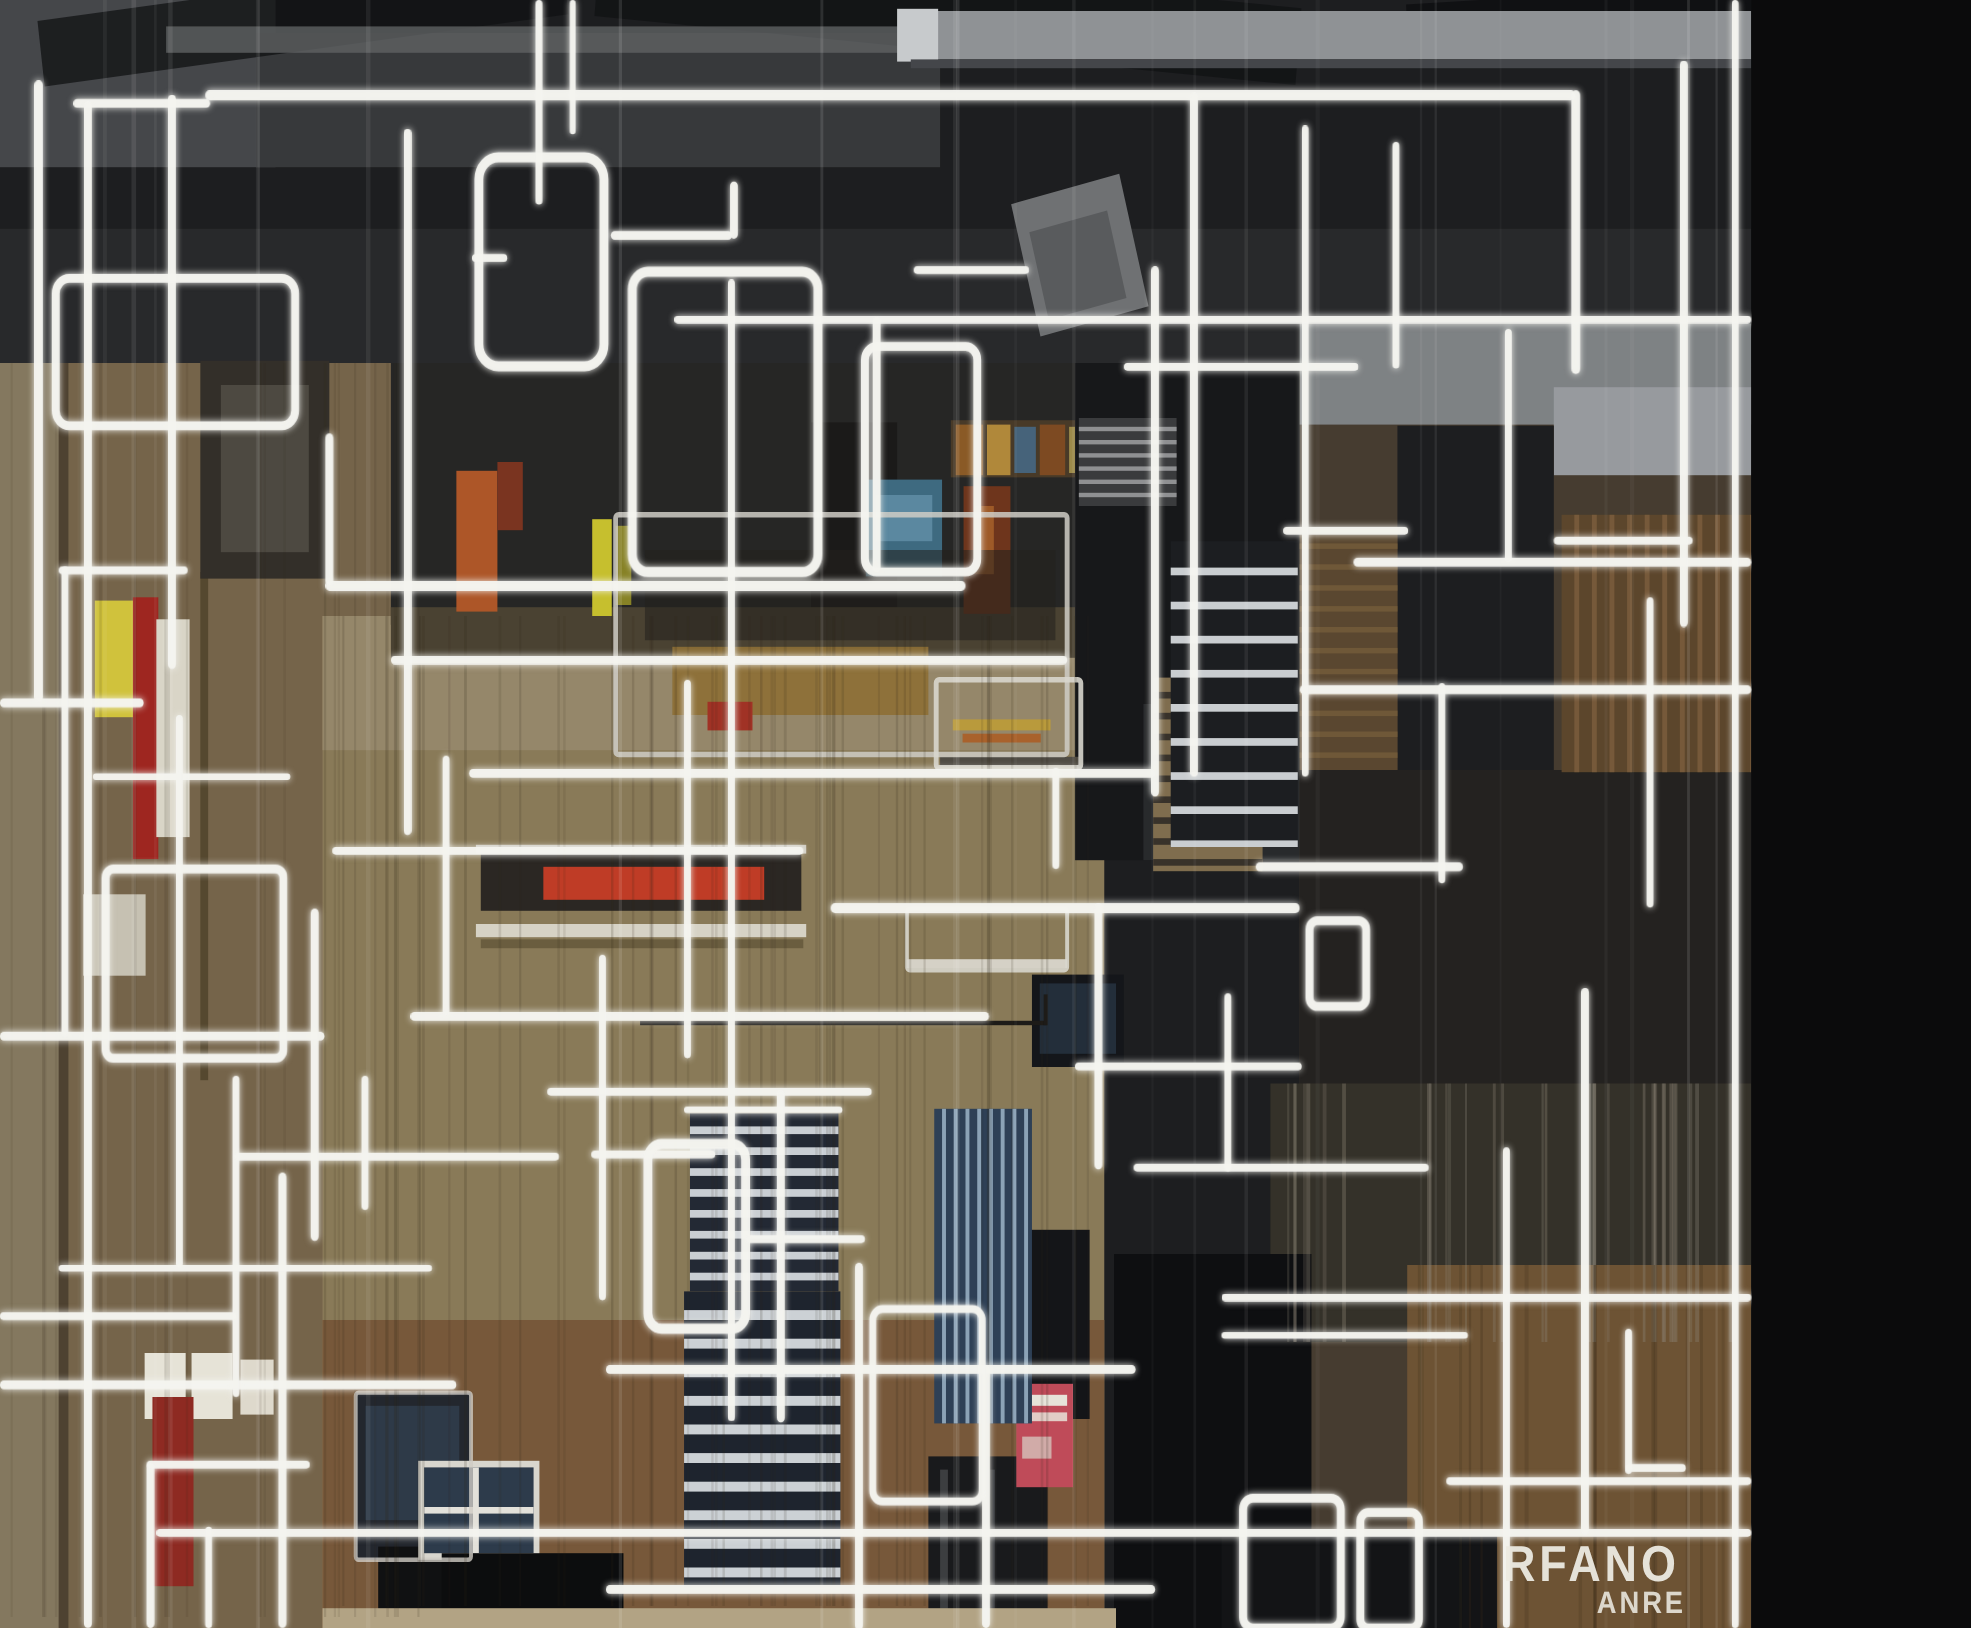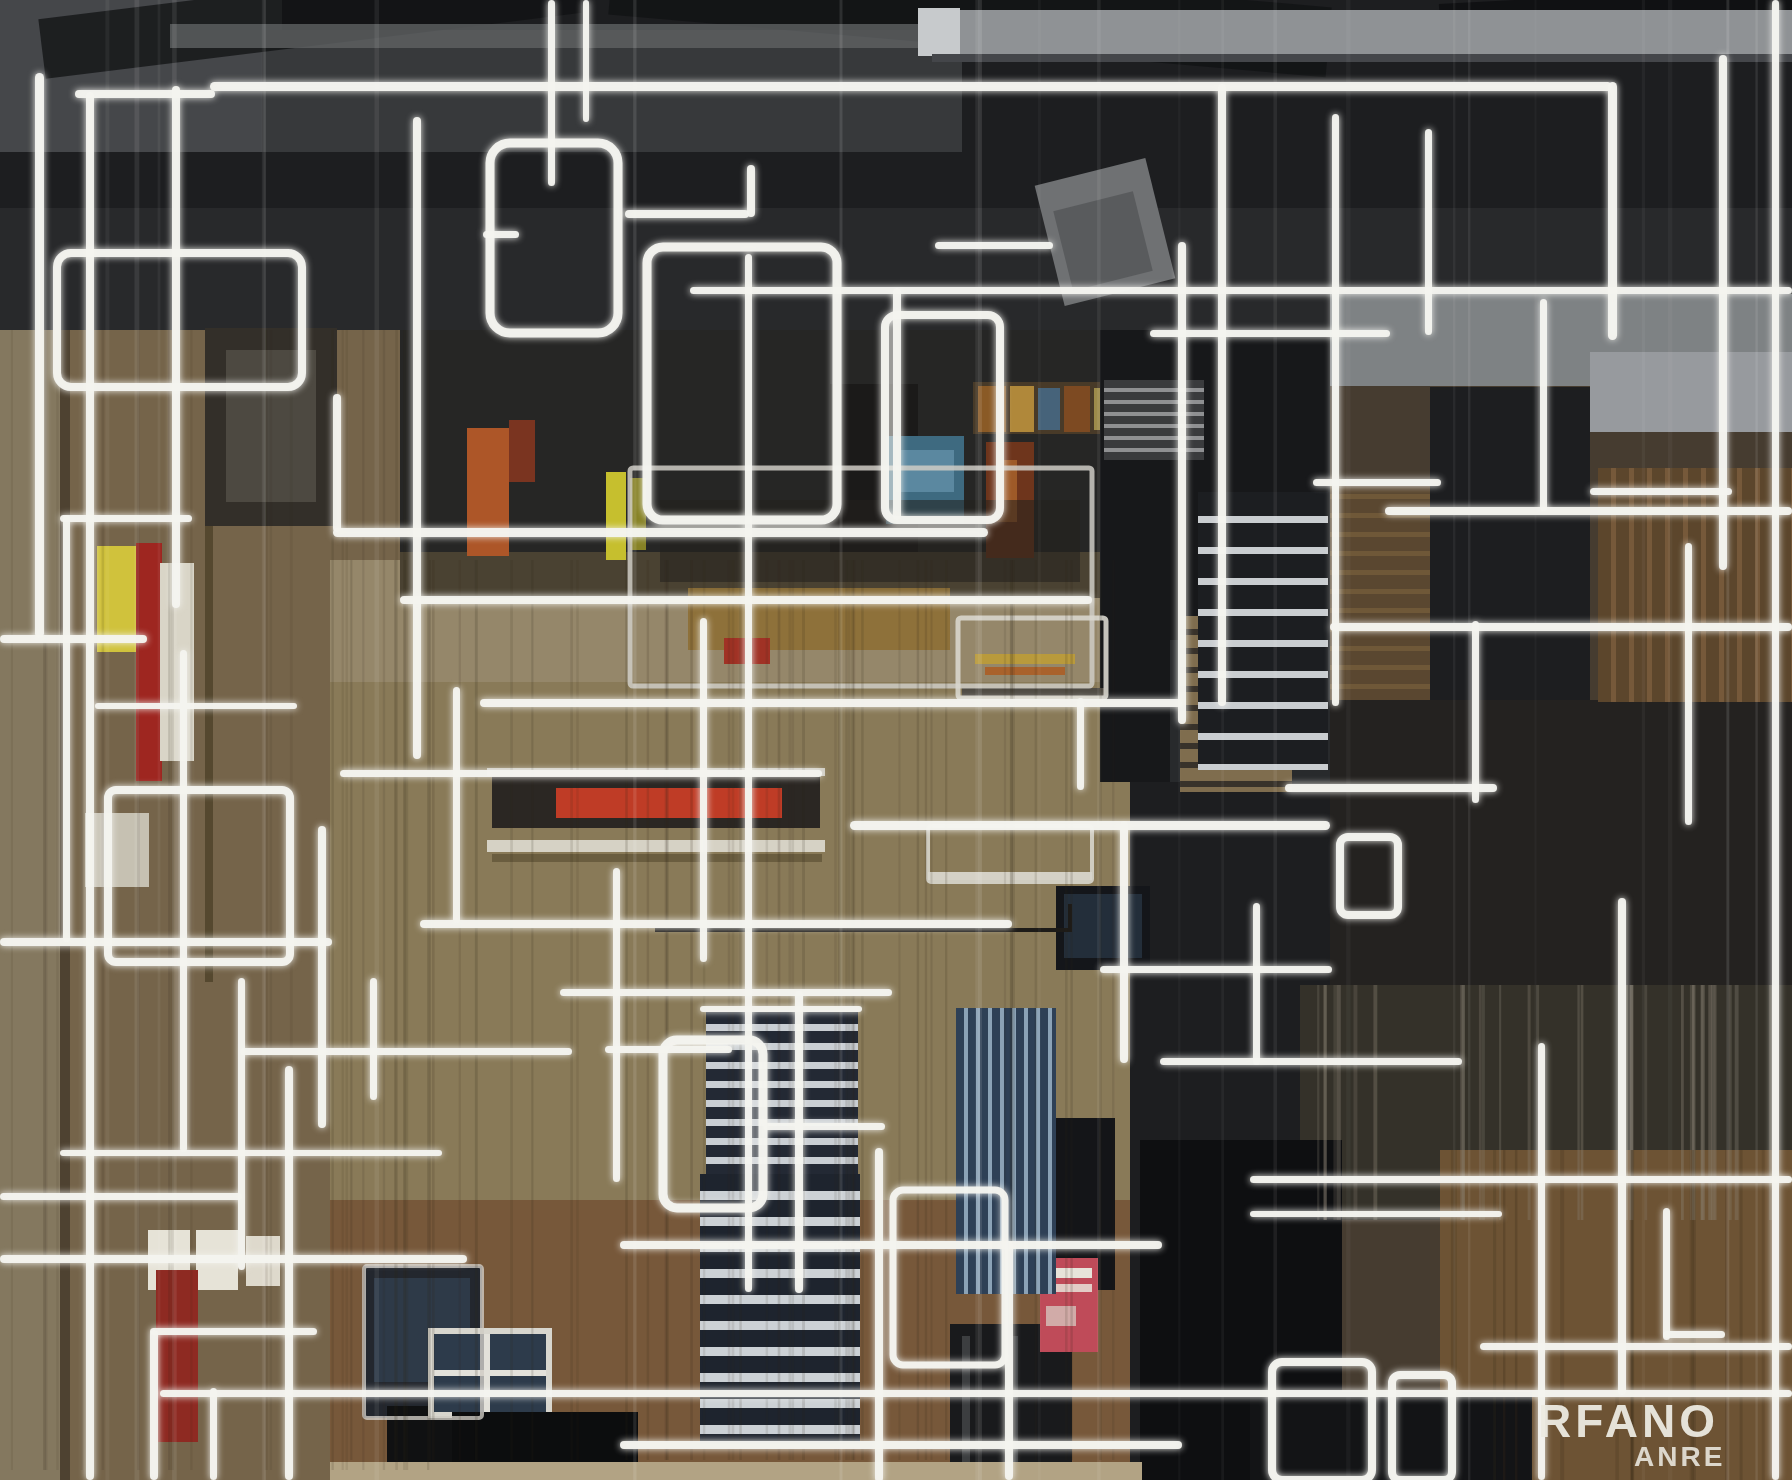--- a/index.html
+++ b/index.html
@@ -1,16 +1,16 @@
 <!DOCTYPE html>
 <html><head>
 <meta charset="utf-8">
 <style>
   html,body{margin:0;padding:0;background:#0b0b0c;}
-  .stage{position:relative;width:1792px;height:1480px;overflow:hidden;background:#1d1e20;
+  .stage{position:relative;width:1592px;height:1480px;overflow:hidden;background:#1d1e20;
          font-family:"Liberation Sans", sans-serif;}
   svg{display:block;width:100%;height:100%;}
   .sign1{font-family:"Liberation Sans", sans-serif;font-weight:bold;font-size:46px;
          letter-spacing:4px;fill:#eceae2;opacity:.95;}
   .sign2{font-family:"Liberation Sans", sans-serif;font-weight:bold;font-size:28px;
          letter-spacing:3px;fill:#e6e3da;opacity:.92;}
 </style>
 </head>
 <body>
 

